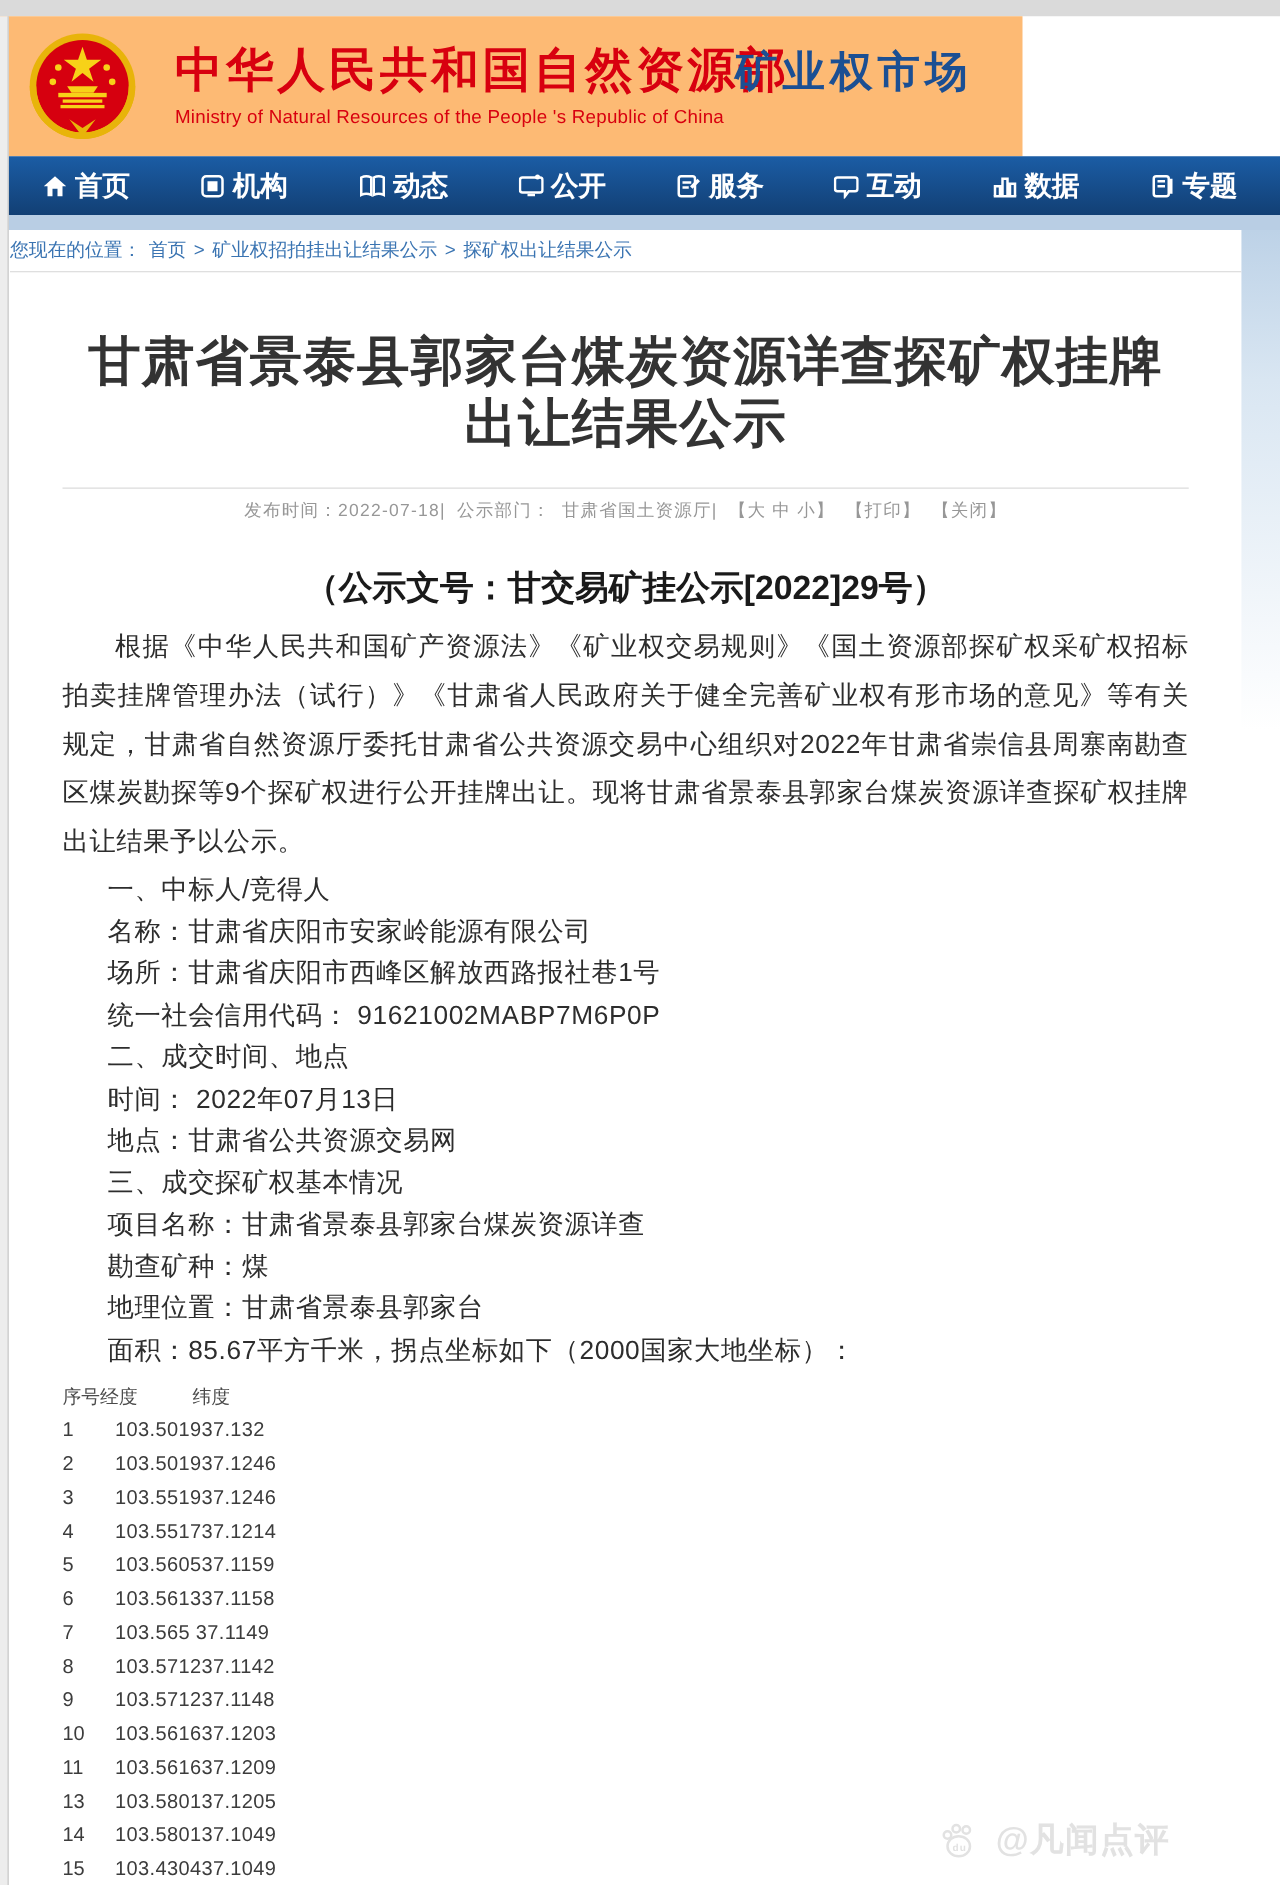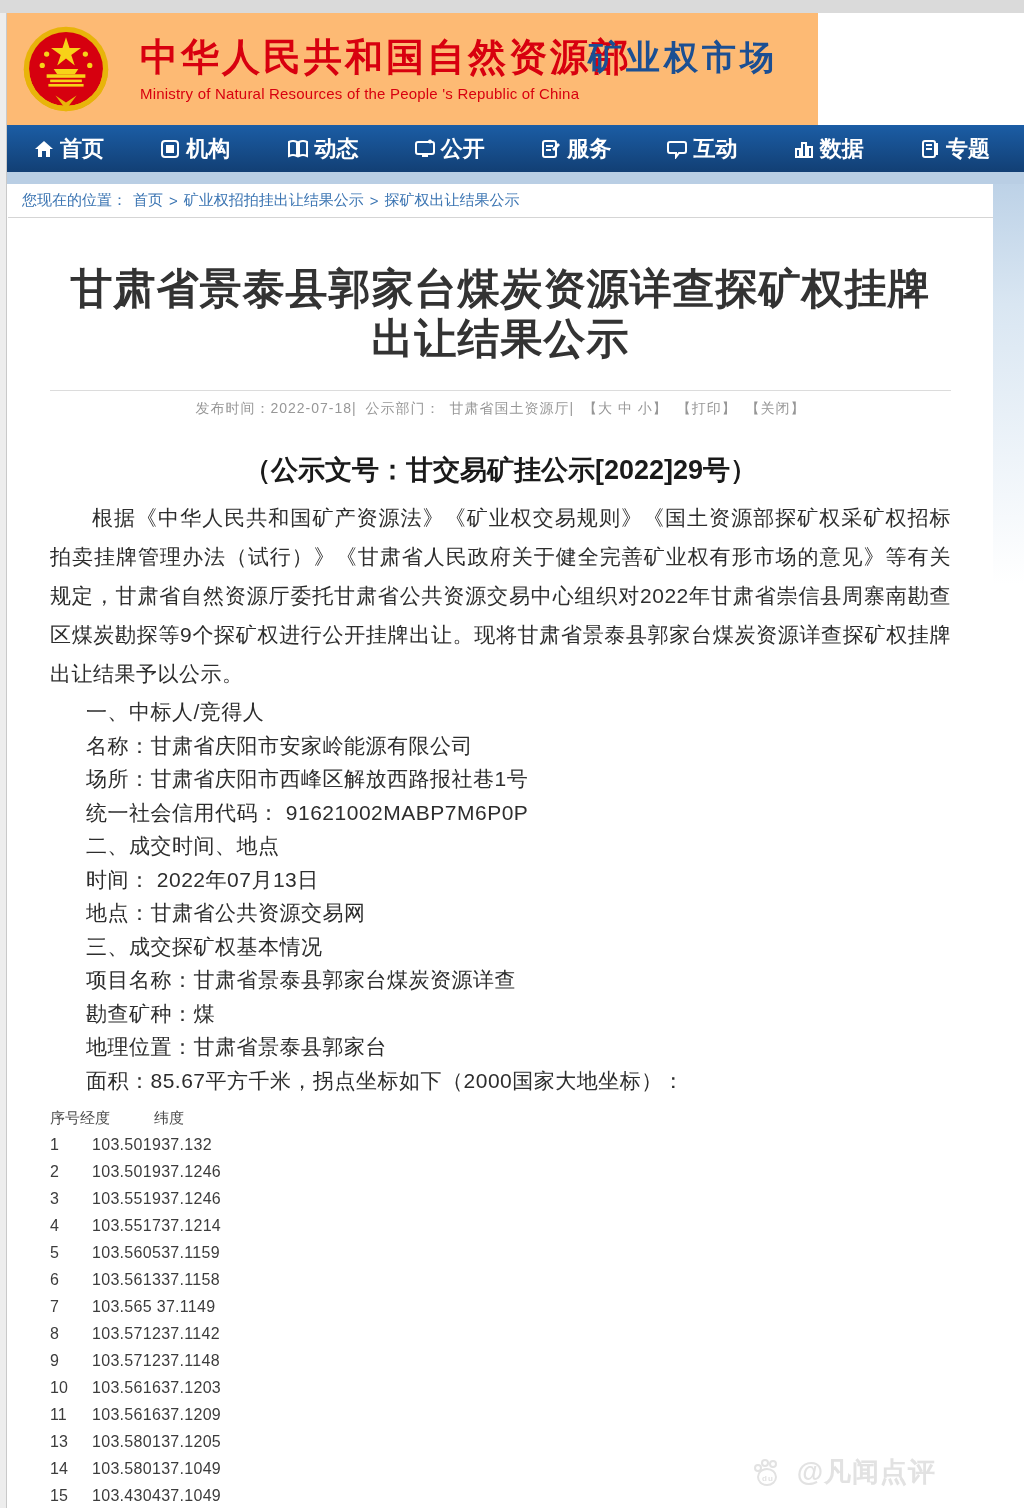--- a/index.html
+++ b/index.html
@@ -27,21 +27,21 @@
   .nav { position:absolute; top:125px; left:0; width:1024px; height:47px;
          background:linear-gradient(#1b5da5, #123f74); display:flex; align-items:center;
          justify-content:space-between; padding:0 34px; }
   .nav-item { display:flex; align-items:center; gap:6px; color:#fff; font-size:22px;
               font-weight:bold; cursor:pointer; white-space:nowrap; }
   .nav-item svg { display:block; }
   .blue-strip { position:absolute; top:172px; left:0; width:1024px; height:12px; background:#b9cee4; }
 
   
   .breadcrumb { position:absolute; top:184px; left:8px; width:985px; height:34px; background:#fff;
-                border-bottom:1px solid #d5d5d5; display:flex; align-items:center; padding-left:14px;
+                border-bottom:1px solid #d5d5d5; display:flex; align-items:center; 
                 font-size:15px; color:#3a74b2; gap:6px; z-index:6; }
   .breadcrumb .crumb { color:#3a74b2; text-decoration:none; cursor:pointer; }
 
   
   .content { position:absolute; top:218px; left:8px; width:985px; background:#fff; z-index:6; padding:0 42px; }
   .art-title { margin:46px auto 0; width:880px; text-align:center; font-size:42px; font-weight:bold;
                color:#333; line-height:50px; letter-spacing:1px; }
   .divider { margin-top:26px; border-top:1px solid #dcdcdc; }
   .meta { margin-top:9px; text-align:center; font-size:14px; color:#979797; letter-spacing:1px; }
   .meta span { margin:0 2px; }

